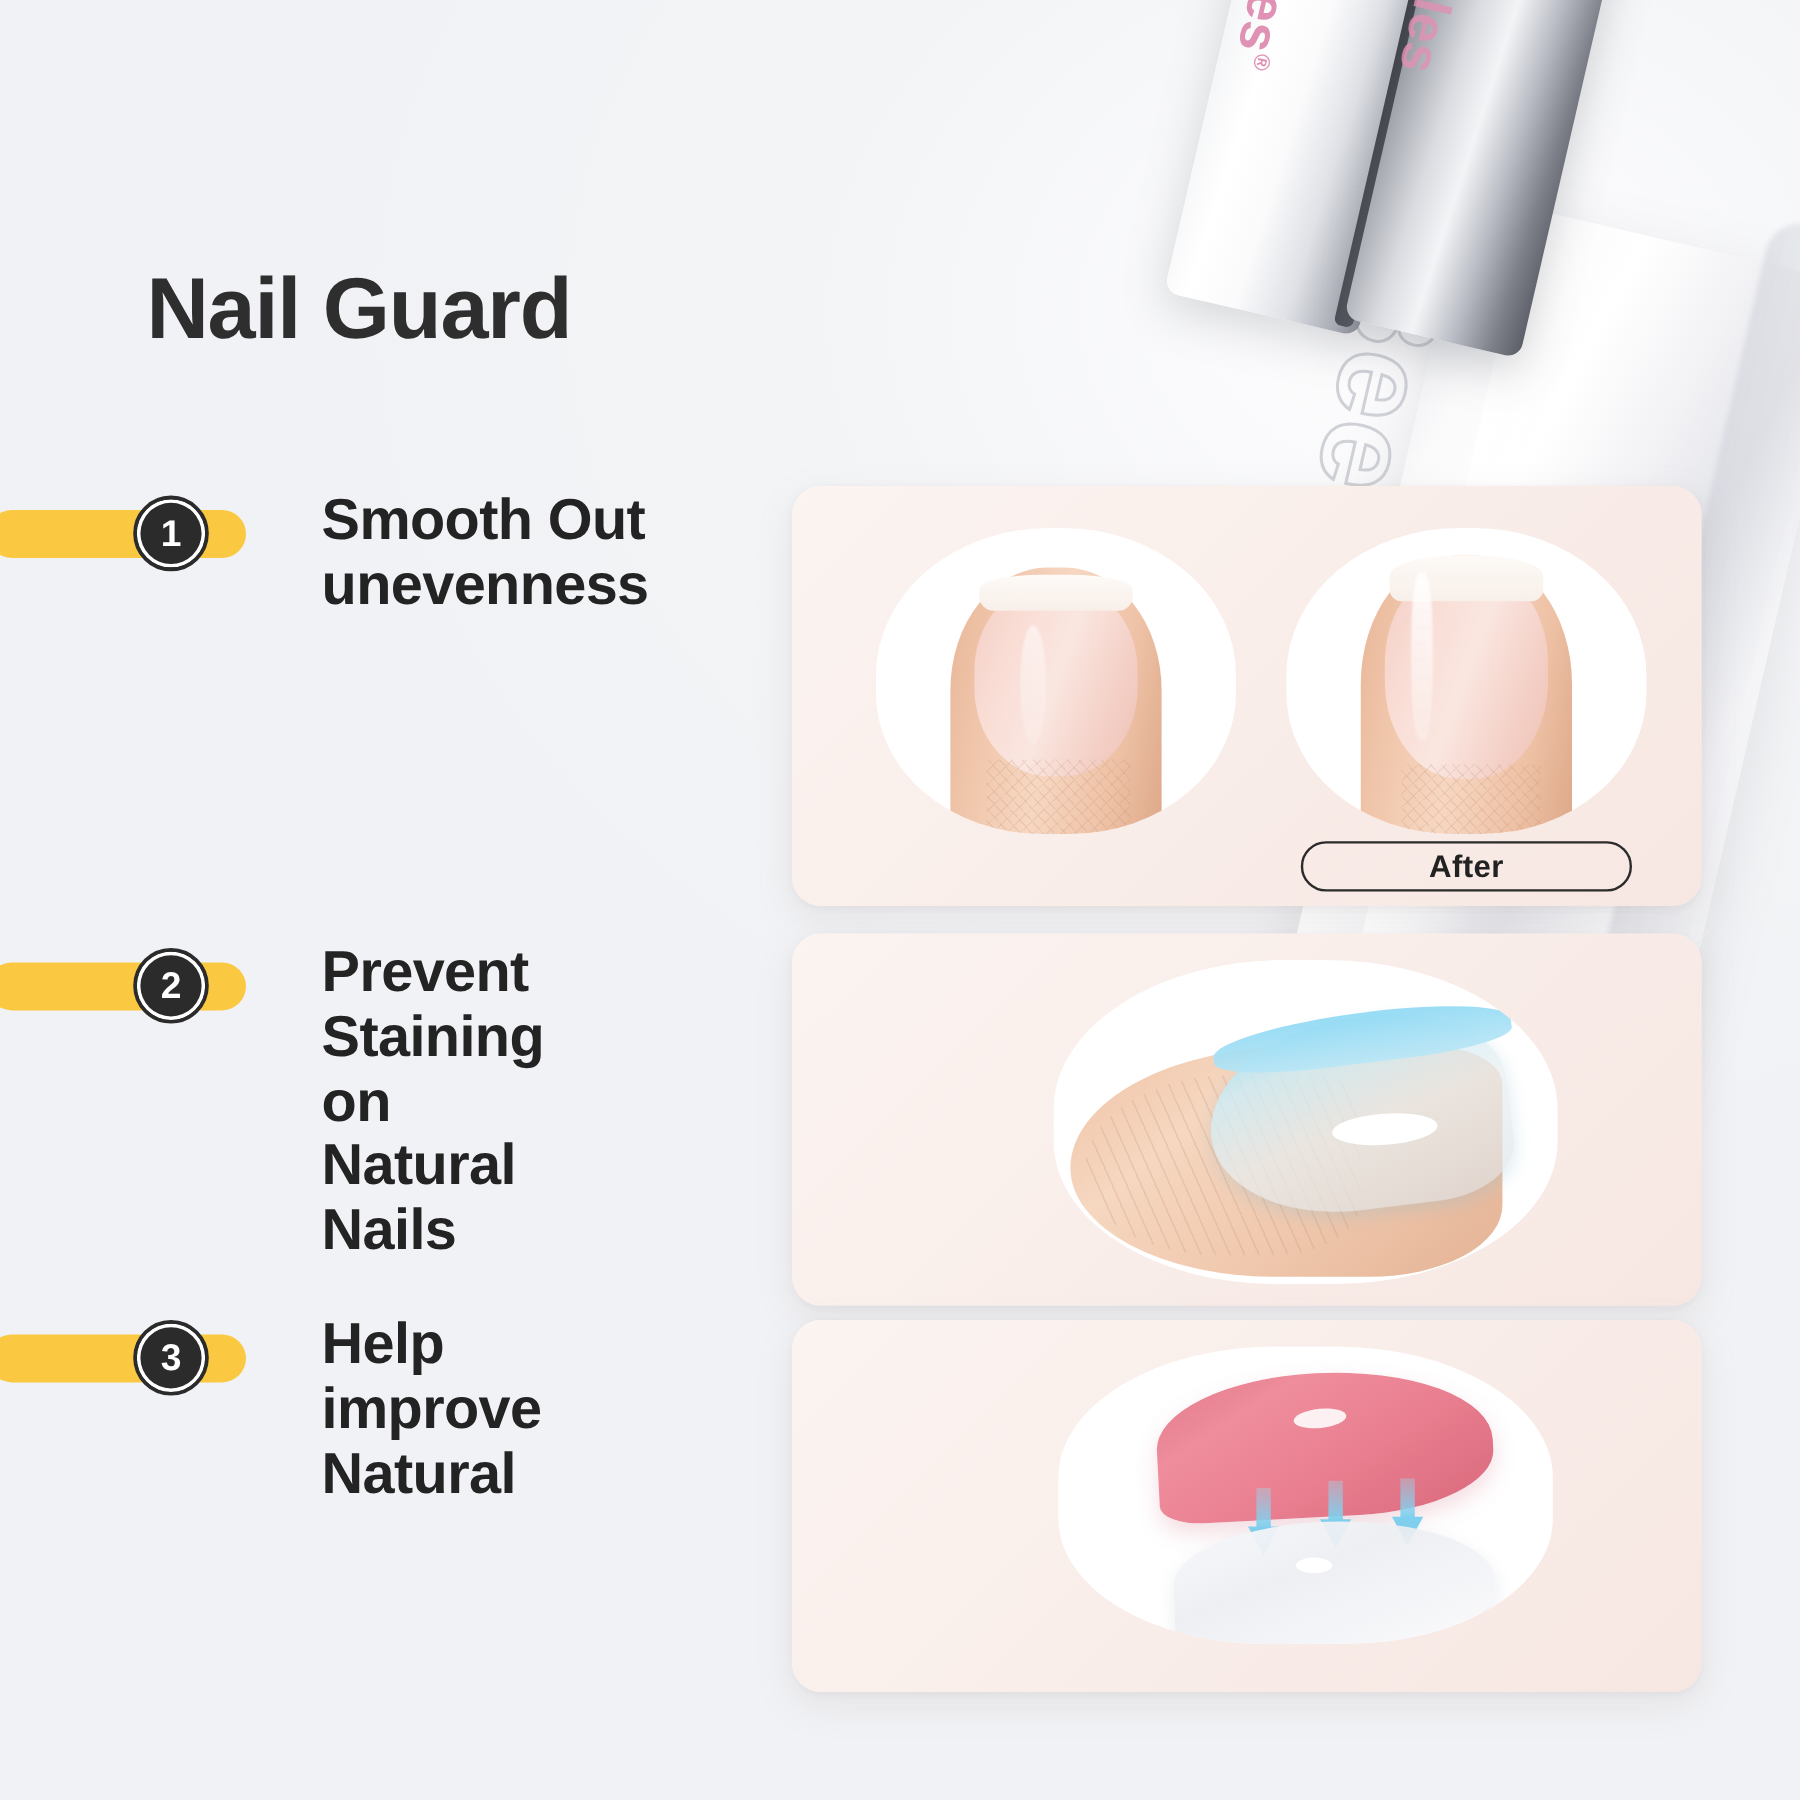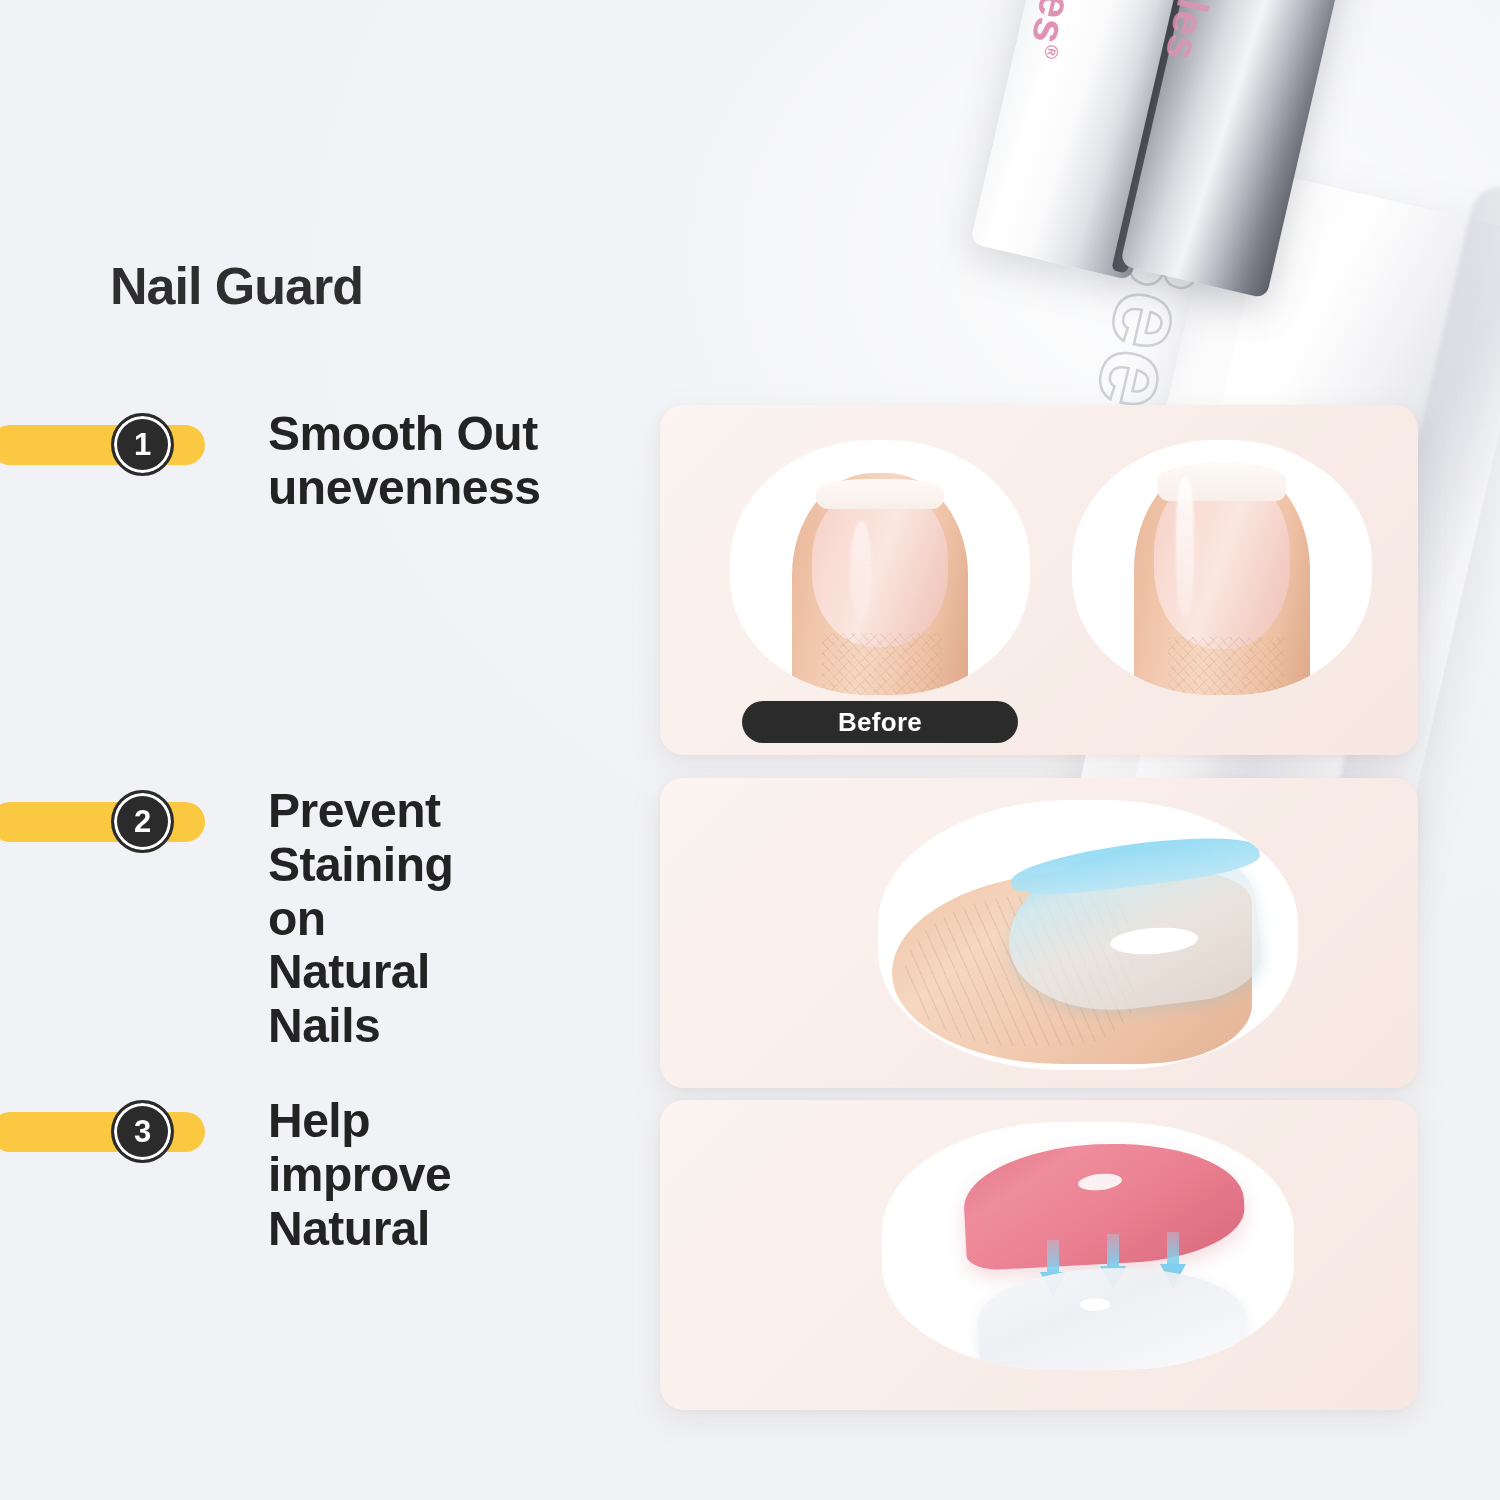--- a/index.html
+++ b/index.html
@@ -85,23 +85,23 @@
   .bm3{ left:400px; top:30px;  font-size:44px; transform:rotate(103deg); transform-origin:left top; opacity:.82; }
   .bm-reg{ font-size:.42em; vertical-align:super; }
 
   
   .title-main{
     position:absolute; left:108px; top:112px;
     font-size:94px; font-weight:bold; letter-spacing:-1.5px;
     color:#2e2e2e; line-height:1;
   }
   .title-sub{
-    position:absolute; left:110px; top:222px;
-    font-size:52px; font-weight:bold; letter-spacing:-1px;
-    color:#2e2e2e; line-height:1;margin-top:38px;
+    position:absolute; left:122px; top:222px;
+    font-size:72px; font-weight:bold; letter-spacing:-1px;
+    color:#2e2e2e; line-height:1;
   }
 
   
   .feature{ position:absolute; left:0; }
   .f1{ top:413px; }
   .f2{ top:790px; }
   .f3{ top:1100px; }
 
   .bar{
     position:absolute; left:-10px; top:12px;
@@ -305,21 +305,21 @@
 
     <div class="blob c1-blobR">
       <div class="finger af-finger">
         <div class="nailplate af-nail"></div>
         <div class="nailtip af-tip"></div>
         <div class="gloss af-gloss"></div>
         <div class="knuckle af-knuckle"></div>
       </div>
     </div>
 
-    <div class="pill pill-before">Before</div>
+    <div class="pill pill-after">After</div>
   </div>
 
   <div class="card card2">
     <div class="blob c2-blob">
       <div class="c2-fingerside"></div>
       <div class="c2-wrinkles"></div>
       <div class="c2-coat"></div>
       <div class="c2-coat-edge"></div>
       <div class="c2-hl"></div>
     </div>

